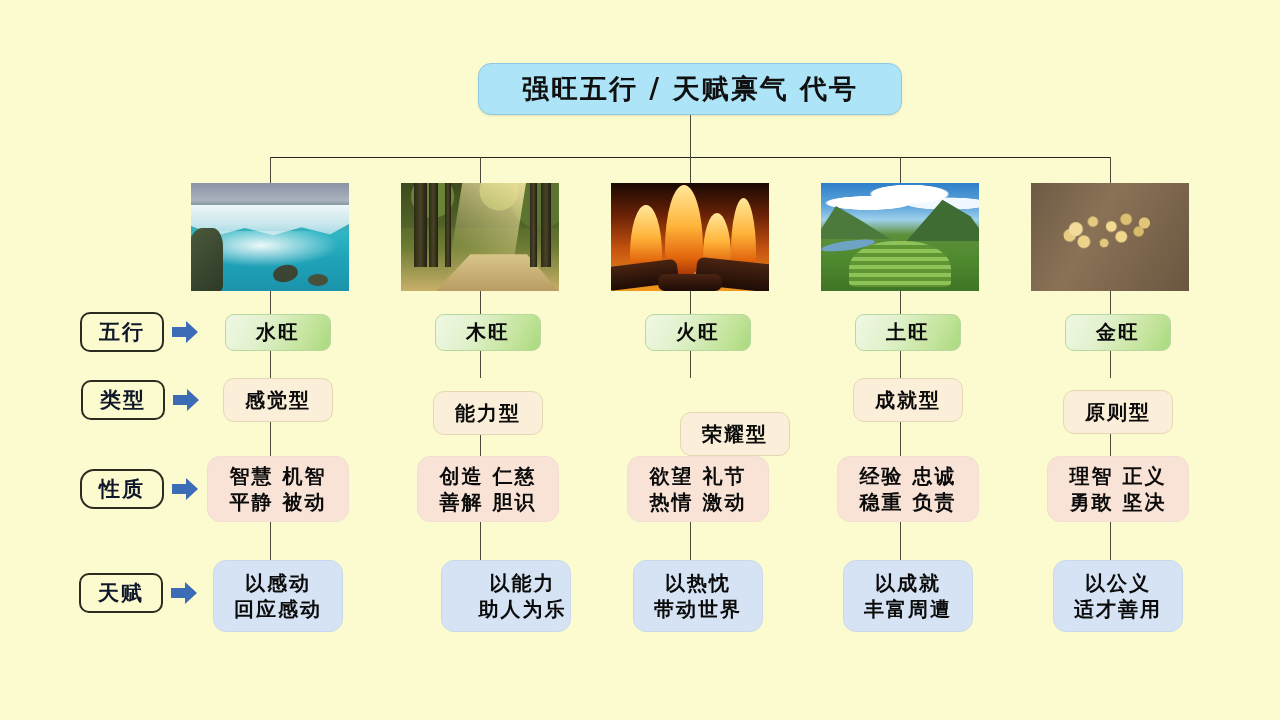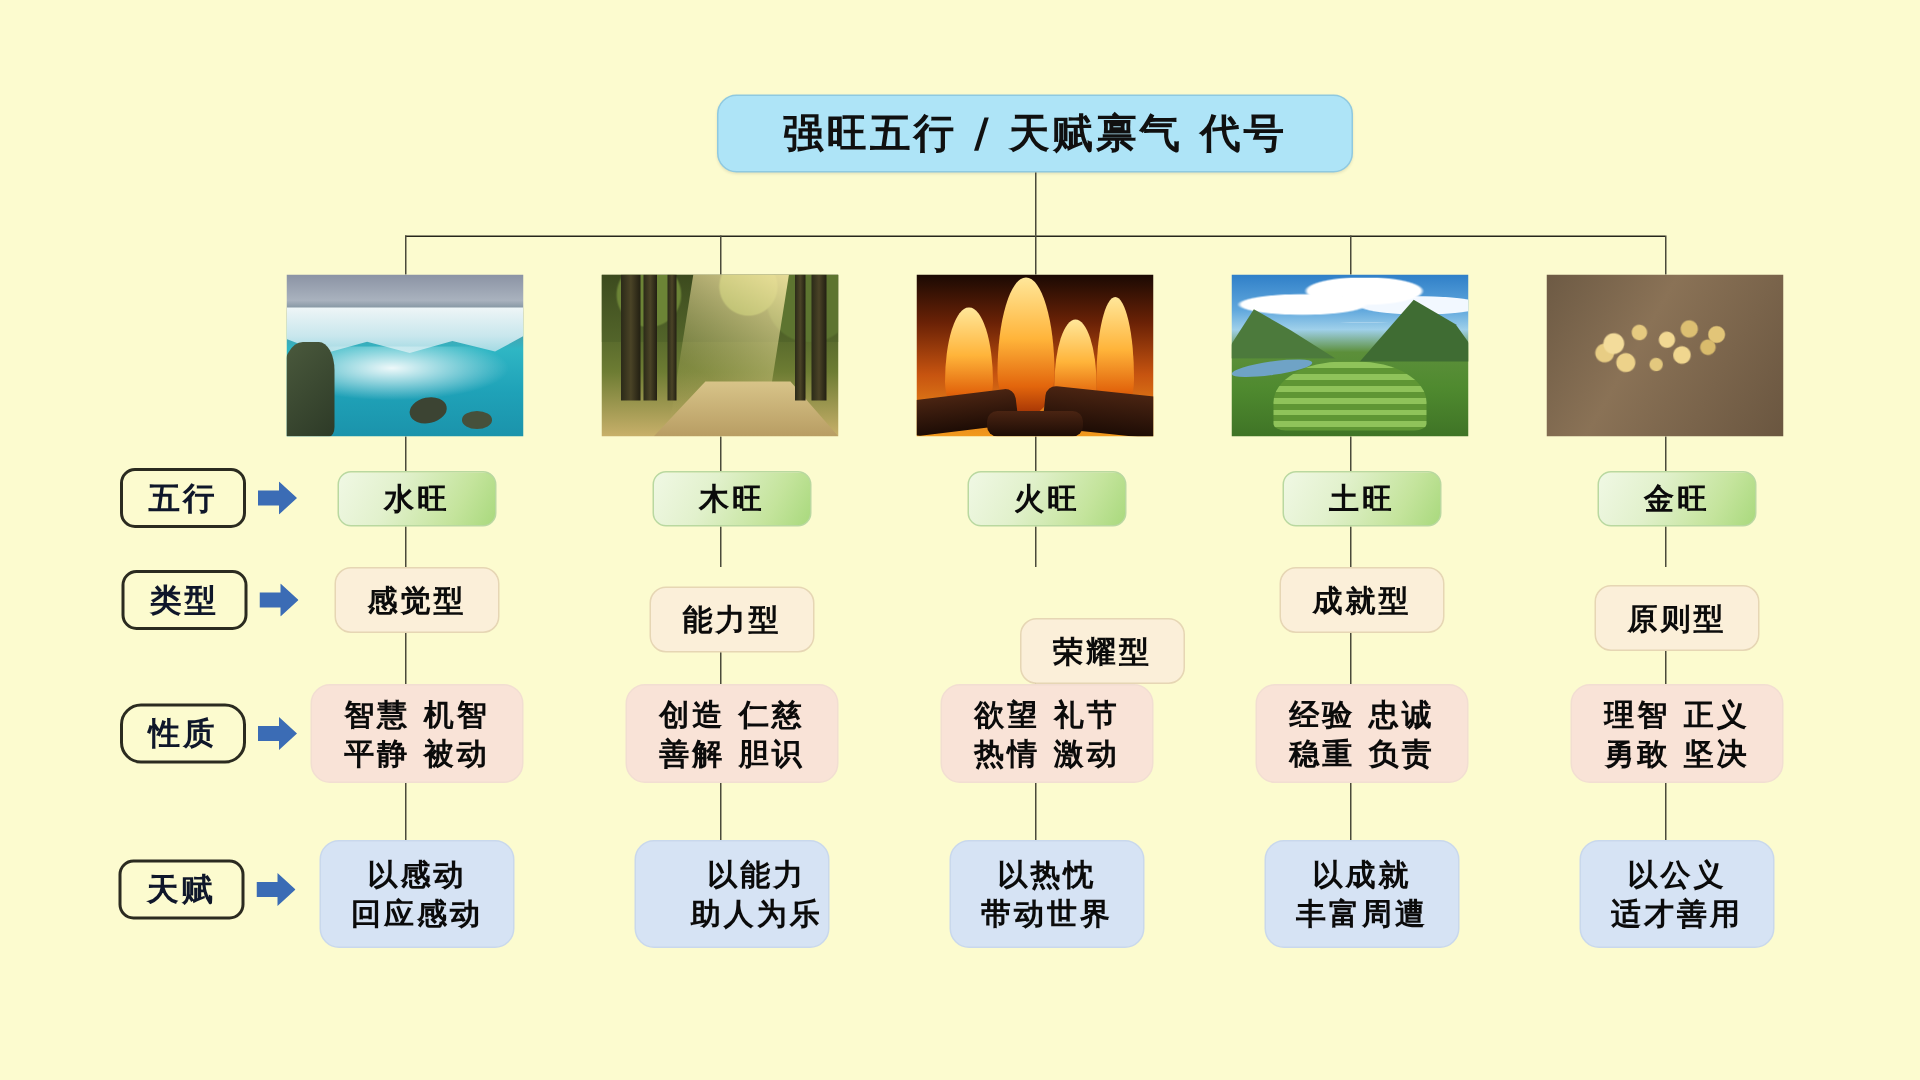--- a/index.html
+++ b/index.html
@@ -359,21 +359,21 @@
   <div class="box box-element" style="left:435px; top:314px;">
     <span class="txt">木旺</span>
   </div>
   <div class="box box-type" style="left:433px; top:378px;margin-top:13px;">
     <span class="txt">能力型</span>
   </div>
   <div class="box box-trait" style="left:417px; top:456px;">
     <span class="txt">创造 仁慈
 善解 胆识</span>
   </div>
-  <div class="box box-gift" style="left:423px; top:560px;padding-left:33px;">
+  <div class="box box-gift" style="left:441px; top:560px;padding-left:33px;">
     <span class="txt">以能力
 助人为乐</span>
   </div>
 
   <div class="box box-element" style="left:645px; top:314px;">
     <span class="txt">火旺</span>
   </div>
   <div class="box box-type" style="left:680px; top:378px;margin-top:34px;">
     <span class="txt">荣耀型</span>
   </div>

